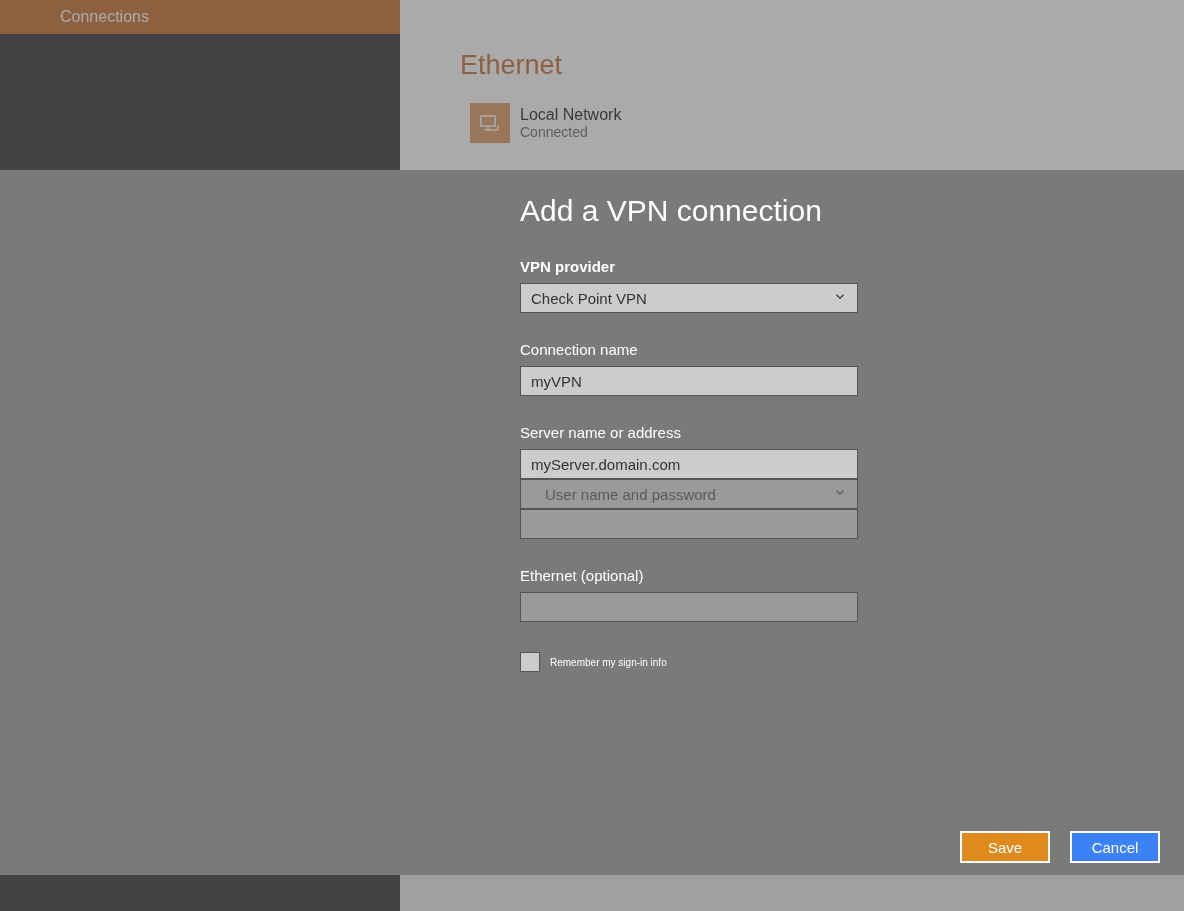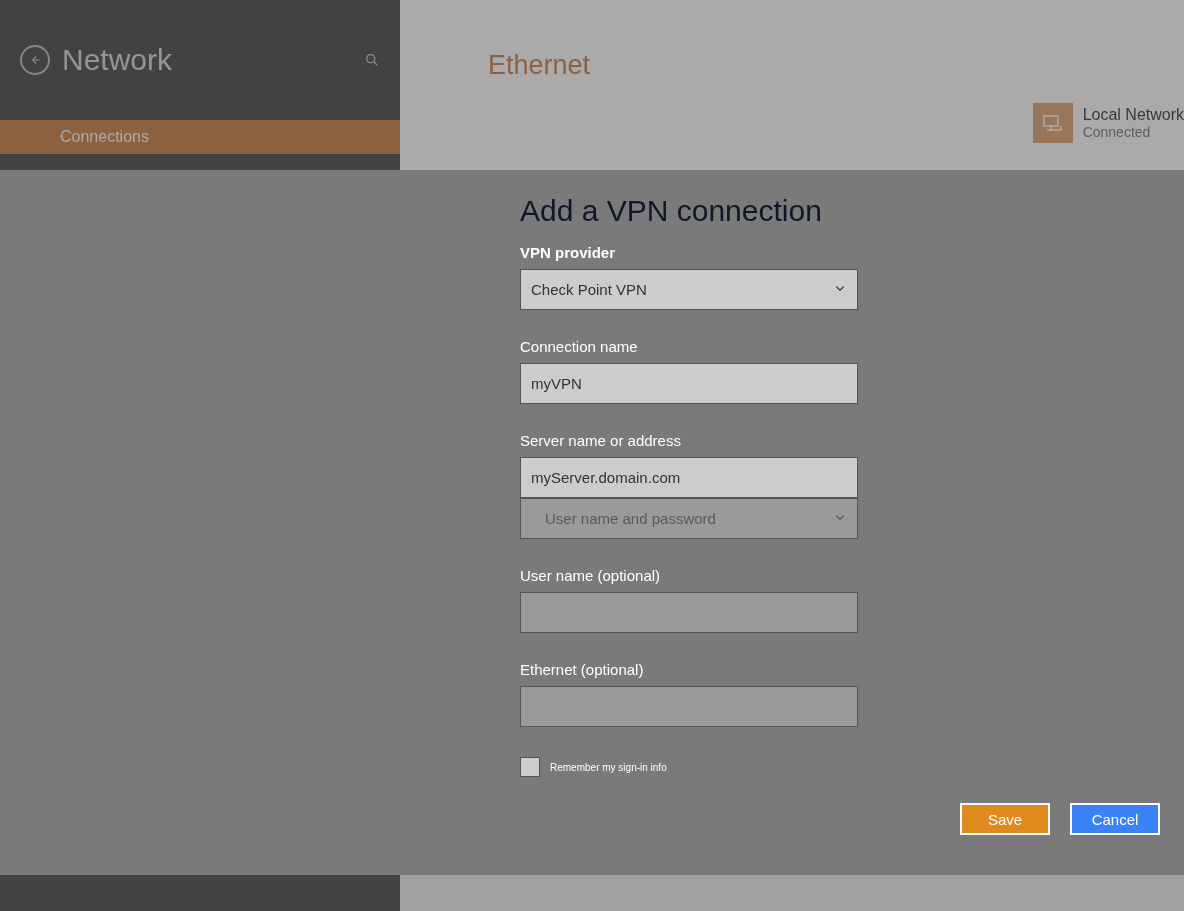--- a/index.html
+++ b/index.html
@@ -13,73 +13,58 @@
     .back-btn { width: 30px; height: 30px; border: 2px solid #b0b0b0; border-radius: 50%; display: flex; align-items: center; justify-content: center; cursor: pointer; }
     .back-btn svg { stroke: #b0b0b0; fill: none; }
     .sidebar-title { color: #d0d0d0; font-size: 30px; font-weight: 300; margin-left: 12px; flex: 1; }
     .search-btn { color: #c0c0c0; cursor: pointer; display:flex; align-items:center; justify-content:center; }
     .sidebar-item { height: 34px; display: flex; align-items: center; padding-left: 60px; color: #fff; font-size: 16px; cursor: pointer; }
     .sidebar-item.active { background: #bf5b16; }
     .sidebar-footer { position: absolute; left: 0; bottom: 0; width: 400px; height: 36px; background: #1a1a1a; }
 
     
     .main { position: absolute; left: 400px; top: 0; width: 784px; height: 911px; background: #ffffff; }
-    .main-header { padding: 50px 0 0 60px; margin-left: 28px; }
+    .main-header { padding: 50px 0 0 60px; }
     .section-title { color: #bf5b16; font-size: 27px; font-weight: 400; }
-    .conn-row { display: flex; align-items: center; margin-top: 22px; margin-left: 10px; justify-content: flex-end; }
+    .conn-row { display: flex; align-items: center; margin-top: 22px; margin-left: 10px; }
     .conn-icon { width: 40px; height: 40px; background: #d98a4d; display: flex; align-items: center; justify-content: center; margin-right: 10px; }
     .conn-name { font-size: 16px; color: #000; }
     .conn-status { font-size: 14px; color: #555; }
     .main-footer { position: absolute; left:0; bottom:0; width:784px; height:36px; background:#e8e8e8; }
 
     
     .overlay { position: absolute; left:0; top:0; width:1184px; height:911px; background: rgba(100,100,100,0.55); }
 
     .modal { position: absolute; left:0; top:170px; width:1184px; height:705px; background: #7a7a7a; color: #fff; }
     .modal-inner { position: absolute; left: 520px; top: 24px; width: 640px; }
-    .modal-title { font-size: 30px; font-weight: 300; color: #0f172a; margin-bottom: 16px; }
+    .modal-title { font-size: 30px; font-weight: 300; color: #ffffff; margin-bottom: 30px; }
     .field-label { font-size: 15px; color: #fff; margin-bottom: 8px; margin-top: 28px; display:block; }
     .field-label.first { margin-top: 0; font-weight: bold; }
 
-    .select, .text-input { width: 338px; height: 41px; background: #ccc; border: 1px solid #555; padding: 0 10px; font-size: 15px; color: #333; display: flex; align-items: center; position: relative; }
+    .select, .text-input { width: 338px; height: 30px; background: #ccc; border: 1px solid #555; padding: 0 10px; font-size: 15px; color: #333; display: flex; align-items: center; position: relative; }
     .select .chevron { position: absolute; right: 10px; top: 50%; transform: translateY(-50%); }
     .select.disabled { background: #9a9a9a; color: #5a5a5a; padding-left: 24px; }
     .text-input input { border: none; background: transparent; width: 100%; height: 100%; font-size: 15px; color: #333; outline: none; font-family: inherit; }
     .text-input.dimmed { background: #9a9a9a; }
 
     .checkbox-row { display: flex; align-items: center; margin-top: 30px; }
     .checkbox { width: 20px; height: 20px; background: #ccc; border: 1px solid #555; margin-right: 10px; cursor: pointer; }
     .checkbox-label { font-size: 10px; color: #fff; }
 
-    .modal-buttons { position: absolute; right: 24px; bottom: 40px; display: flex; gap: 20px; }
+    .modal-buttons { position: absolute; right: 24px; bottom: 12px; display: flex; gap: 20px; }
     .btn { width: 90px; height: 32px; display: flex; align-items: center; justify-content: center; font-size: 15px; cursor: pointer; border: 2px solid #fff; }
     .btn-primary { background: #e08a1e; color: #fff; }
     .btn-secondary { background: #3b82f6; color: #fff; }
   </style>
 </head>
 <body>
 
 <div class="app">
 
   <div class="sidebar">
-    <div class="sidebar-header">
-      <div class="back-btn">
-        <svg width="14" height="14" viewBox="0 0 24 24" stroke-width="2">
-            <polyline points="14 6 8 12 14 18"></polyline>
-            <line x1="8" y1="12" x2="20" y2="12"></line>
-          </svg>
-      </div>
-      <div class="sidebar-title">Network</div>
-      <div class="search-btn">
-        <svg width="16" height="16" viewBox="0 0 24 24" fill="none" stroke="#c0c0c0" stroke-width="2">
-            <circle cx="10" cy="10" r="6"></circle>
-            <line x1="20" y1="20" x2="14.5" y2="14.5"></line>
-          </svg>
-      </div>
-    </div>
     <div class="sidebar-item active">
       <span>Connections</span>
     </div>
     <div class="sidebar-footer"></div>
   </div>
 
   <div class="main">
     <div class="main-header">
       <div class="section-title">Ethernet</div>
       <div class="conn-row">
@@ -128,21 +113,20 @@
 
       <div class="select disabled">
         <span>User name and password</span>
         <span class="chevron">
           <svg width="14" height="14" viewBox="0 0 24 24" fill="none" stroke="#555" stroke-width="2">
               <polyline points="6 9 12 15 18 9"></polyline>
             </svg>
         </span>
       </div>
 
-      <label class="field-label">User name (optional)</label>
       <div class="text-input dimmed">
         <input type="text" value="" style="">
       </div>
 
       <label class="field-label">Ethernet (optional)</label>
       <div class="text-input dimmed">
         <input type="password" value="" style="">
       </div>
 
       <div class="checkbox-row">

